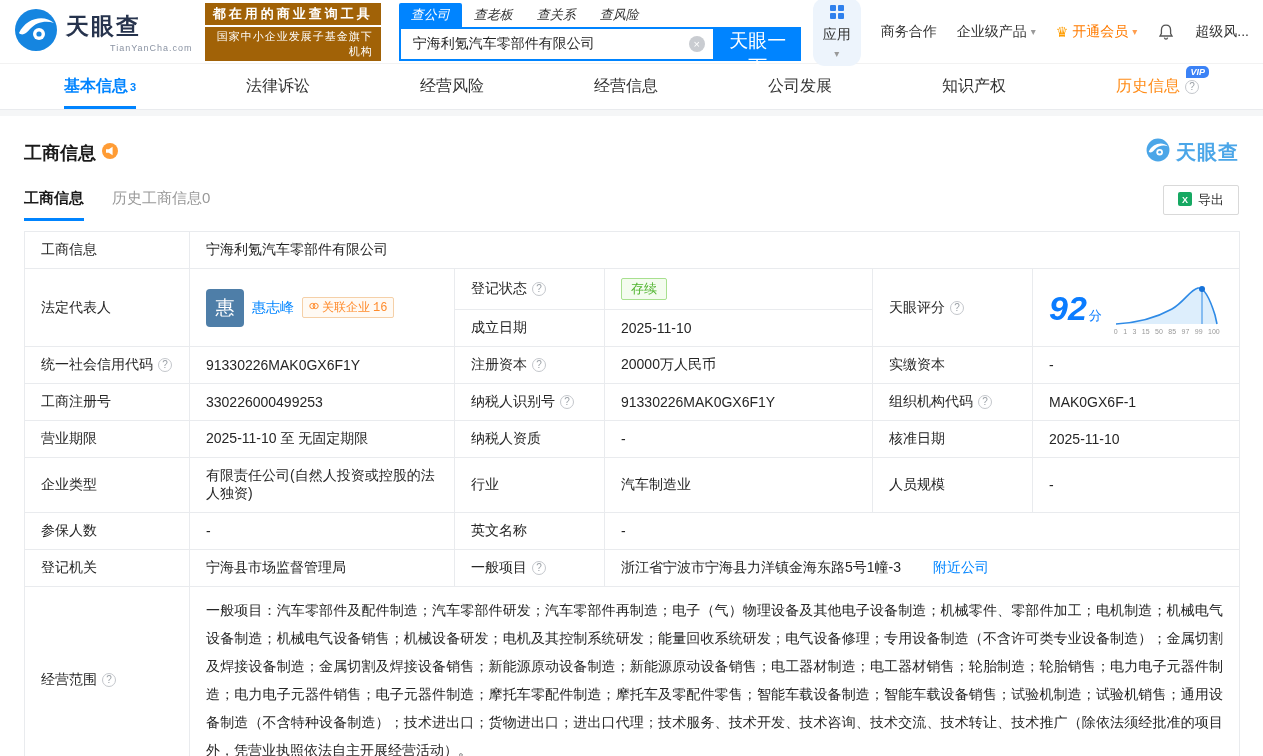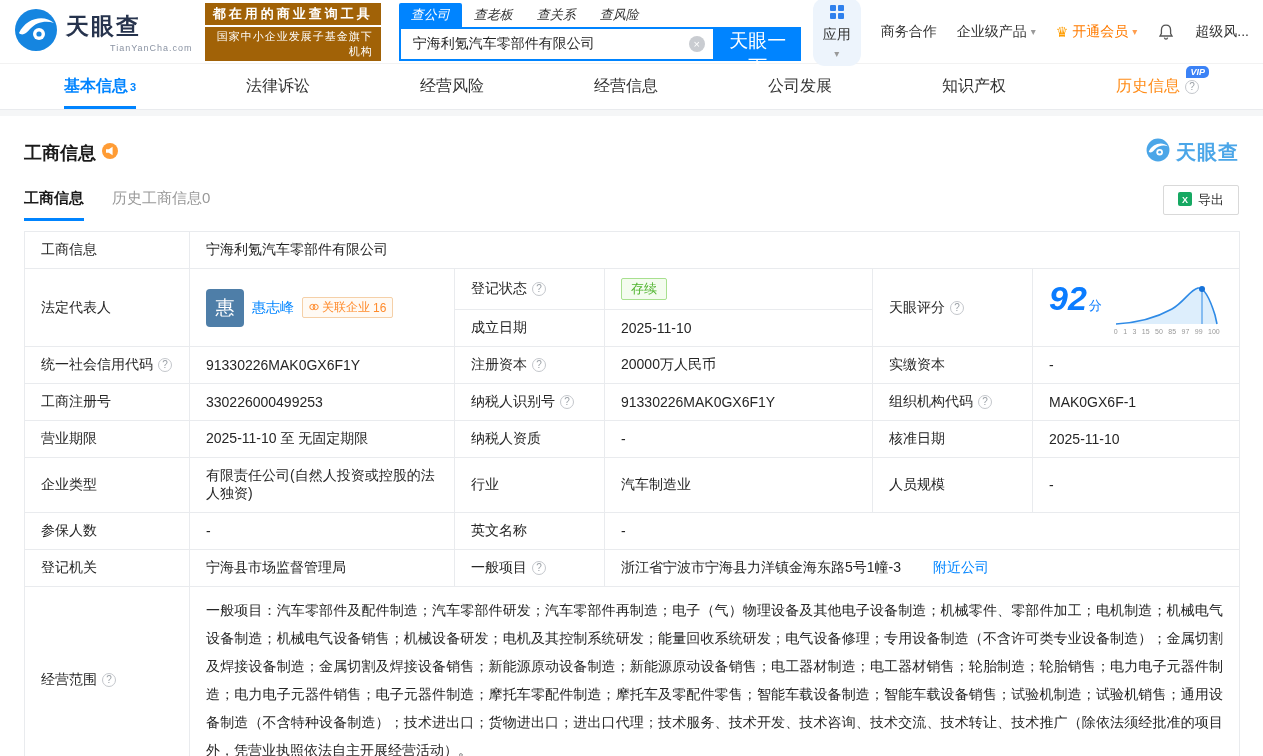--- a/index.html
+++ b/index.html
@@ -81,24 +81,24 @@
   .info-table td { border:1px solid #e9ebee; padding:9px 16px; vertical-align:middle;
                    color:#262626; word-break:break-all; }
   td.lbl { color:#262626; }
   .rep-cell { display:flex; align-items:center; gap:8px; }
   .avatar { width:38px; height:38px; border-radius:4px; background:#4e7ea8; color:#fff;
             font-size:19px; display:flex; align-items:center; justify-content:center;
             cursor:pointer; flex:none; }
   .rep-name { color:#0084ff; cursor:pointer; }
   .rel-badge { display:inline-flex; align-items:center; gap:3px; border:1px solid #f5d0a8;
                color:#ff8b2c; font-size:12px; padding:1px 6px; border-radius:2px;
-               background:#fffaf4; cursor:pointer; white-space:nowrap; }
+               background:#fffaf4; cursor:pointer; white-space:nowrap;font-family:Liberation Mono, monospace; }
   .status-badge { display:inline-block; border:1px solid #a8e08f; background:#f4fcef;
                   color:#52b531; font-size:13px; padding:1px 9px; border-radius:2px; }
-  .score-cell { display:flex; gap:12px; }
+  .score-cell { display:flex; align-items:center; gap:12px; }
   .score-num { font-size:34px; font-weight:bold; font-style:italic; color:#0a7cff;
                line-height:1; cursor:pointer; }
   .score-unit { font-size:13px; color:#0a7cff; margin-left:2px; font-style:normal; font-weight:normal; }
   .score-chart { display:flex; flex-direction:column; }
   .ticks { display:flex; justify-content:space-between; width:106px; font-size:7px;
            color:#999; margin-top:1px; }
   .addr-link { color:#0084ff; margin-left:10px; cursor:pointer; white-space:nowrap;padding-left:18px; }
   .scope-text { line-height:2.0; text-align:justify; }
 </style>
 </head>

